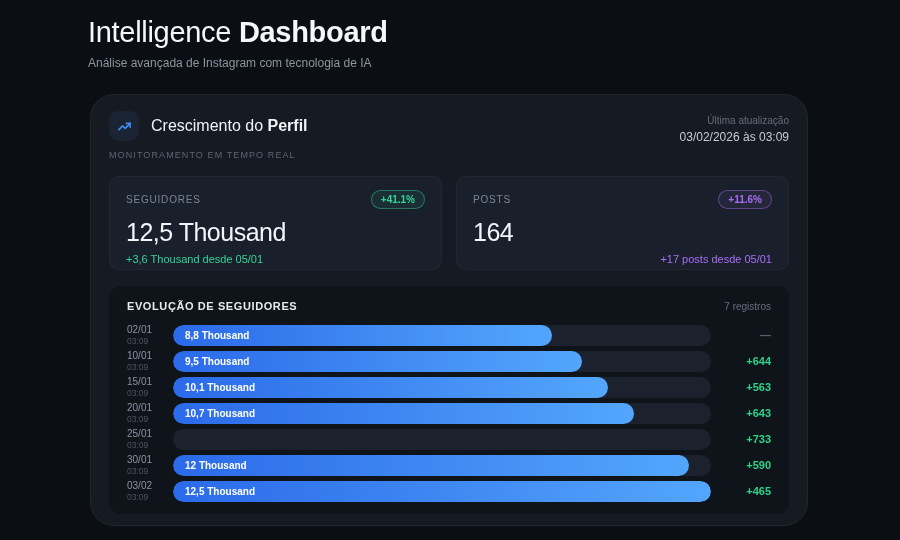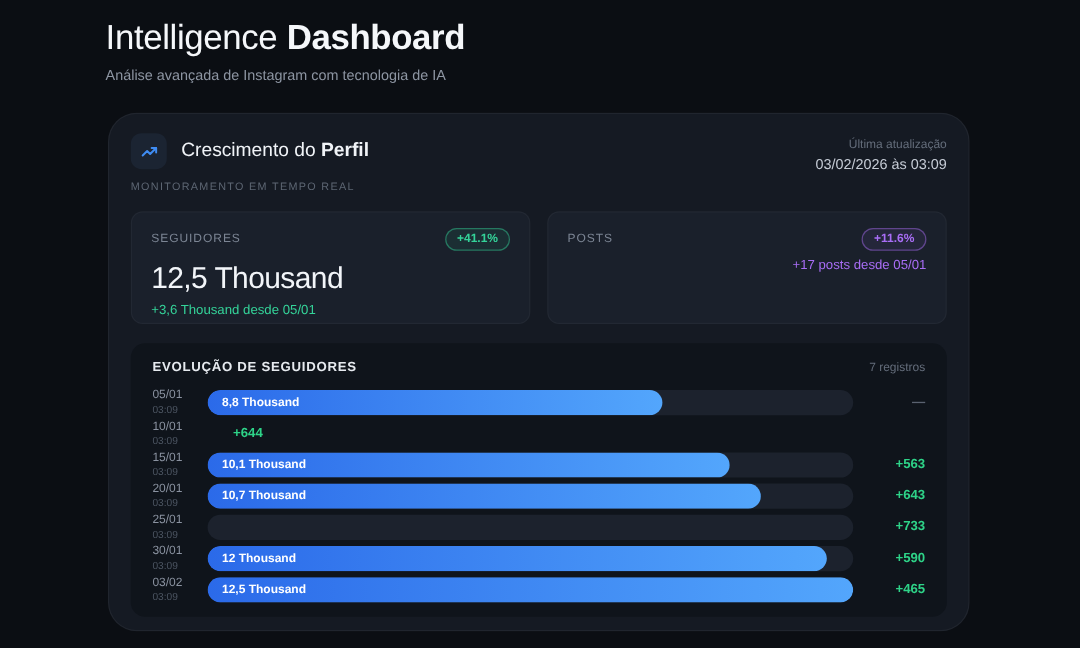--- a/index.html
+++ b/index.html
@@ -116,47 +116,53 @@
         <span class="stat-badge" style="color: rgb(52, 211, 153); border-color: rgba(52, 211, 153, 0.45); background: rgba(52, 211, 153, 0.08);">+41.1%</span>
       </div>
       <div class="stat-value">12,5 Thousand</div>
       <div class="stat-delta" style="color: rgb(52, 211, 153);">+3,6 Thousand desde 05/01</div>
     </div>
     <div class="stat-card">
       <div class="stat-top">
         <span class="stat-label">POSTS</span>
         <span class="stat-badge" style="color: rgb(168, 109, 245); border-color: rgba(168, 109, 245, 0.45); background: rgba(168, 109, 245, 0.08);">+11.6%</span>
       </div>
+      <div class="stat-value">164</div>
       <div class="stat-delta" style="color: rgb(168, 109, 245); text-align: right;">+17 posts desde 05/01</div>
     </div>
   </div>
 
   <div class="chart-panel">
     <div class="chart-header">
       <span class="chart-title">EVOLUÇÃO DE SEGUIDORES</span>
       <span class="chart-records">7 registros</span>
     </div>
     <div id="chart-rows">
         <div class="chart-row">
           <div class="date-col">
-            <div class="date">05/01</div>
+            <div class="date">02/01</div>
             <div class="time">03:09</div>
           </div>
           <div class="bar-track">
             <div class="bar-fill" style="width: 70.4%; background: linear-gradient(90deg, rgb(43, 106, 233), rgb(83, 166, 252));">
               <span class="bar-label">8,8 Thousand</span>
             </div>
           </div>
           <div class="delta-col" style="color: rgb(90, 98, 112);">—</div>
         </div>
         <div class="chart-row">
           <div class="date-col">
             <div class="date">10/01</div>
             <div class="time">03:09</div>
           </div>
+          <div class="bar-track">
+            <div class="bar-fill" style="width: 76%; background: linear-gradient(90deg, rgb(43, 106, 233), rgb(83, 166, 252));">
+              <span class="bar-label">9,5 Thousand</span>
+            </div>
+          </div>
           <div class="delta-col" style="color: rgb(46, 211, 136);">+644</div>
         </div>
         <div class="chart-row">
           <div class="date-col">
             <div class="date">15/01</div>
             <div class="time">03:09</div>
           </div>
           <div class="bar-track">
             <div class="bar-fill" style="width: 80.8%; background: linear-gradient(90deg, rgb(43, 106, 233), rgb(83, 166, 252));">
               <span class="bar-label">10,1 Thousand</span>

